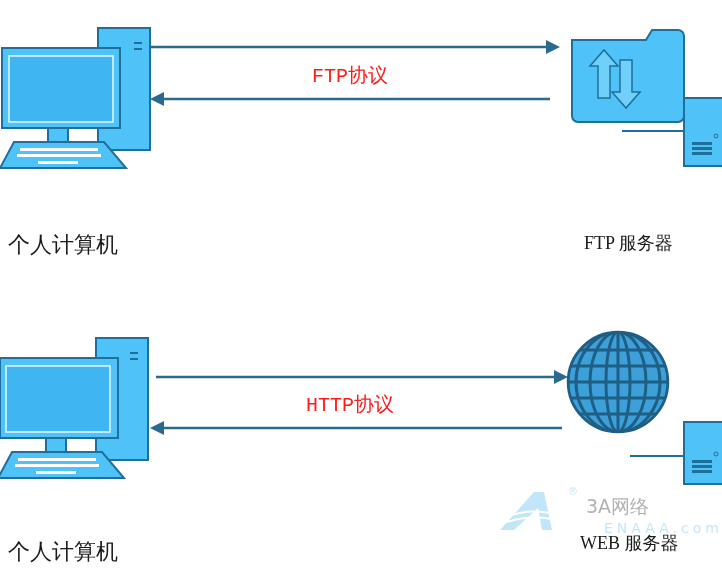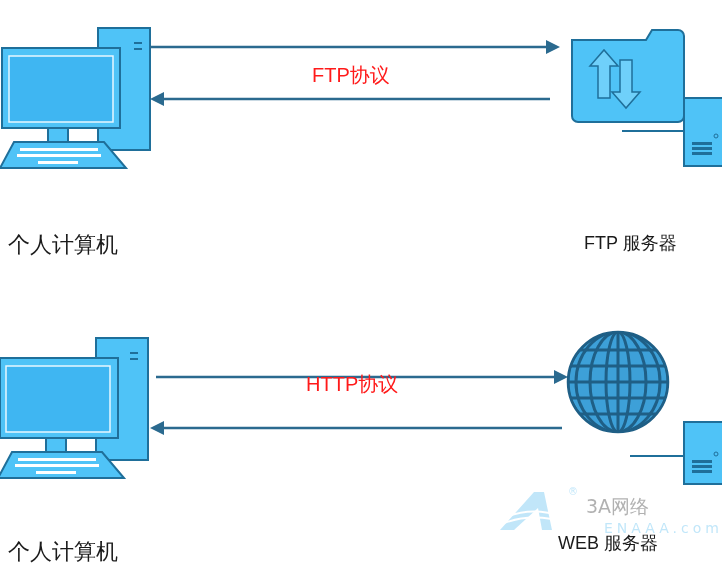--- a/index.html
+++ b/index.html
@@ -1,22 +1,22 @@
 <!DOCTYPE html>
 <html><head>
 <meta charset="utf-8">
 <style>
   html, body { margin:0; padding:0; background:#ffffff; }
   body { width:722px; height:572px; position:relative; overflow:hidden;
          font-family:"DejaVu Sans", sans-serif; }
   .label { position:absolute; font-size:22px; color:#1a1a1a; white-space:nowrap; }
   .proto { position:absolute; font-size:20px; color:#ff1a1a; white-space:nowrap;
-           font-family:Liberation Sans, sans-serif; }
+           font-family:Liberation Mono, monospace; }
   .srvlabel { position:absolute; font-size:18px; color:#1a1a1a; white-space:nowrap;
-              font-family:Liberation Sans, sans-serif; }
+              font-family:Liberation Serif, serif; }
   svg { position:absolute; overflow:visible; }
   .wm { position:absolute; white-space:nowrap; }
 </style>
 </head>
 <body>
 
 <div>
 
   <svg style="left:0;top:24px" width="160" height="150" viewBox="0 0 160 150">
     <rect x="98" y="4" width="52" height="122" fill="#4fc3f7" stroke="#1f6f9a" stroke-width="2"></rect>
@@ -79,21 +79,21 @@
   </svg>
 
   <svg style="left:156px;top:370px" width="412" height="14">
     <line x1="0" y1="7" x2="400" y2="7" stroke="#2b6a8f" stroke-width="2.5"></line>
     <polygon points="398,0 412,7 398,14" fill="#2b6a8f"></polygon>
   </svg>
   <svg style="left:150px;top:421px" width="412" height="14">
     <line x1="12" y1="7" x2="412" y2="7" stroke="#2b6a8f" stroke-width="2.5"></line>
     <polygon points="14,0 0,7 14,14" fill="#2b6a8f"></polygon>
   </svg>
-  <div class="proto" style="left:306px;top:371px">HTTP协议</div>
+  <div class="proto" style="left:306px;top:391px">HTTP协议</div>
 
   <svg style="left:562px;top:330px" width="160" height="160" viewBox="0 0 160 160">
     <defs>
       <clipPath id="gclip">
           <circle cx="56" cy="52" r="50"></circle>
         </clipPath>
     </defs>
     <circle cx="56" cy="52" r="50" fill="#3da0d8"></circle>
     <g clip-path="url(#gclip)" stroke="#1f5f86" stroke-width="3" fill="none">
       <circle cx="56" cy="52" r="50"></circle>
@@ -123,14 +123,14 @@
       <path d="M0,42 L34,4 L44,4 L52,42 L42,42 L38,20 L14,42 Z" fill="#8fd3f5"></path>
       <path d="M4,30 Q30,18 62,28" stroke="#ffffff" stroke-width="2" fill="none"></path>
       <path d="M2,36 Q30,24 66,34" stroke="#ffffff" stroke-width="2" fill="none"></path>
     </svg>
     <span style="position:absolute;left:68px;top:-2px;font-size:10px;color:#8fd3f5">®</span>
     <span style="position:absolute;left:86px;top:6px;font-size:19px;color:#737373;font-family:'DejaVu Sans',sans-serif">3A网络</span>
     <span style="position:absolute;left:104px;top:32px;font-size:14px;letter-spacing:4px;color:#8fd3f5">ENAAA.com</span>
   </div>
 
   <div class="label" style="left:8px;top:537px">个人计算机</div>
-  <div class="srvlabel" style="left:558px;top:531px">WEB 服务器</div>
+  <div class="srvlabel" style="left:580px;top:531px">WEB 服务器</div>
 </div>
 
 </body></html>

